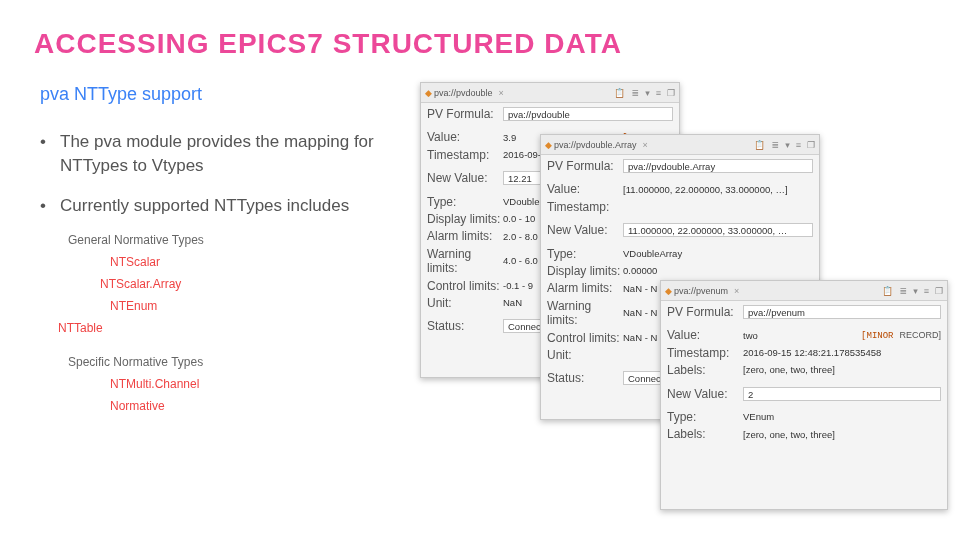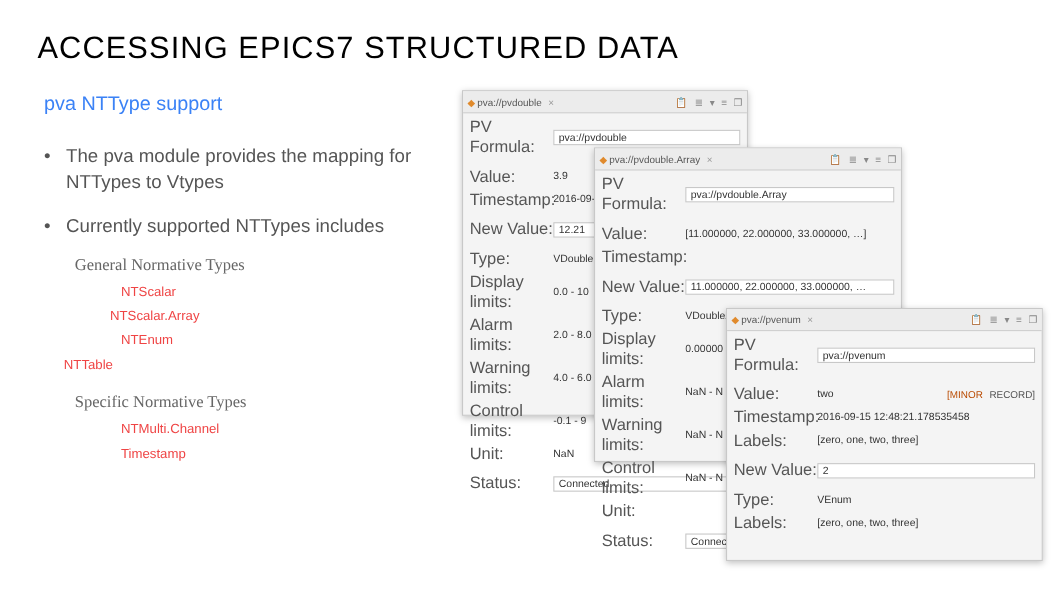--- a/index.html
+++ b/index.html
@@ -14,22 +14,22 @@
   }
   .slide {
     position: relative;
     width: 960px; height: 540px;
   }
   .title {
     position: absolute;
     left: 34px; top: 28px;
     font-size: 28px;
     letter-spacing: 1px;
-    color: #000000;
-    font-weight: 400;
+    color: #ec4899;
+    font-weight: 700;
   }
   .subtitle {
     position: absolute;
     left: 40px; top: 84px;
     font-size: 18px;
     color: #3b82f6;
   }
   .bullets {
     position: absolute;
     left: 40px; top: 130px;
@@ -41,25 +41,24 @@
     font-size: 17px;
     color: #555;
     line-height: 1.4;
   }
   .bullet-dot {
     width: 20px; flex: 0 0 20px;
     color: #555;
   }
   .sub-heading {
     margin-left: 28px;
-    font-size: 15px;
+    font-size: 12px;
     color: #666;
     margin-top: 6px;
     margin-bottom: 4px;
-    font-family: Liberation Serif, serif;
   }
   .type-item {
     font-size: 12px;
     color: #ef4444;
     margin-top: 8px;
   }
   .ti-a { margin-left: 70px; }
   .ti-b { margin-left: 60px; }
   .ti-c { margin-left: 70px; }
   .ti-d { margin-left: 18px; }
@@ -104,21 +103,21 @@
   .form-row {
     display: flex;
     align-items: center;
     margin-bottom: 3px;
     line-height: 1.2;
   }
   .form-row .lbl {
     width: 76px;
     flex: 0 0 76px;
     color: #555;
-    font-size: 15px;
+    font-size: 12px;
   }
   .form-row .val {
     flex: 1;
     background: #fff;
     border: 1px solid #c8c8c8;
     padding: 1px 4px;
     height: 14px;
     line-height: 12px;
     font-size: 9.5px;
     color: #333;
@@ -129,21 +128,21 @@
     background: transparent;
     border: none;
     padding: 1px 0;
   }
   .form-row .meta {
     margin-left: 6px;
     color: #b94a00;
     font-size: 9px;
     white-space: nowrap;
   }
-  .meta .sev { color: #b94a00; }
+  .meta .sev { color: #b94a00; font-family: Liberation Mono, monospace; }
   .meta .stat { color: #555; margin-left: 6px; }
 
   
   .p1 { left: 420px; top: 82px;  width: 260px; height: 296px; }
   .p2 { left: 540px; top: 134px; width: 280px; height: 286px; }
   .p3 { left: 660px; top: 280px; width: 288px; height: 230px; }
 
   
   .glyph-clip::before { content: "📋"; font-size: 9px; }
   .glyph-list::before { content: "≣"; }
@@ -170,21 +169,21 @@
     </div>
 
     <div class="sub-heading">General Normative Types</div>
     <div class="type-item ti-a">NTScalar</div>
     <div class="type-item ti-b">NTScalar.Array</div>
     <div class="type-item ti-c">NTEnum</div>
     <div class="type-item ti-d">NTTable</div>
 
     <div class="sub-heading" style="margin-top:20px">Specific Normative Types</div>
     <div class="type-item ti-a">NTMulti.Channel</div>
-    <div class="type-item ti-a">Timestamp</div>
+    <div class="type-item ti-a">Normative</div>
   </div>
 
   <div class="panel p1">
     <div class="tabbar">
       <span class="tab-icon">◆</span>
       <span class="tab-title">pva://pvdouble</span>
       <span class="tab-close">×</span>
       <span class="tab-spacer"></span>
       <span class="tool-icons">
         <span class="glyph-clip"></span>

